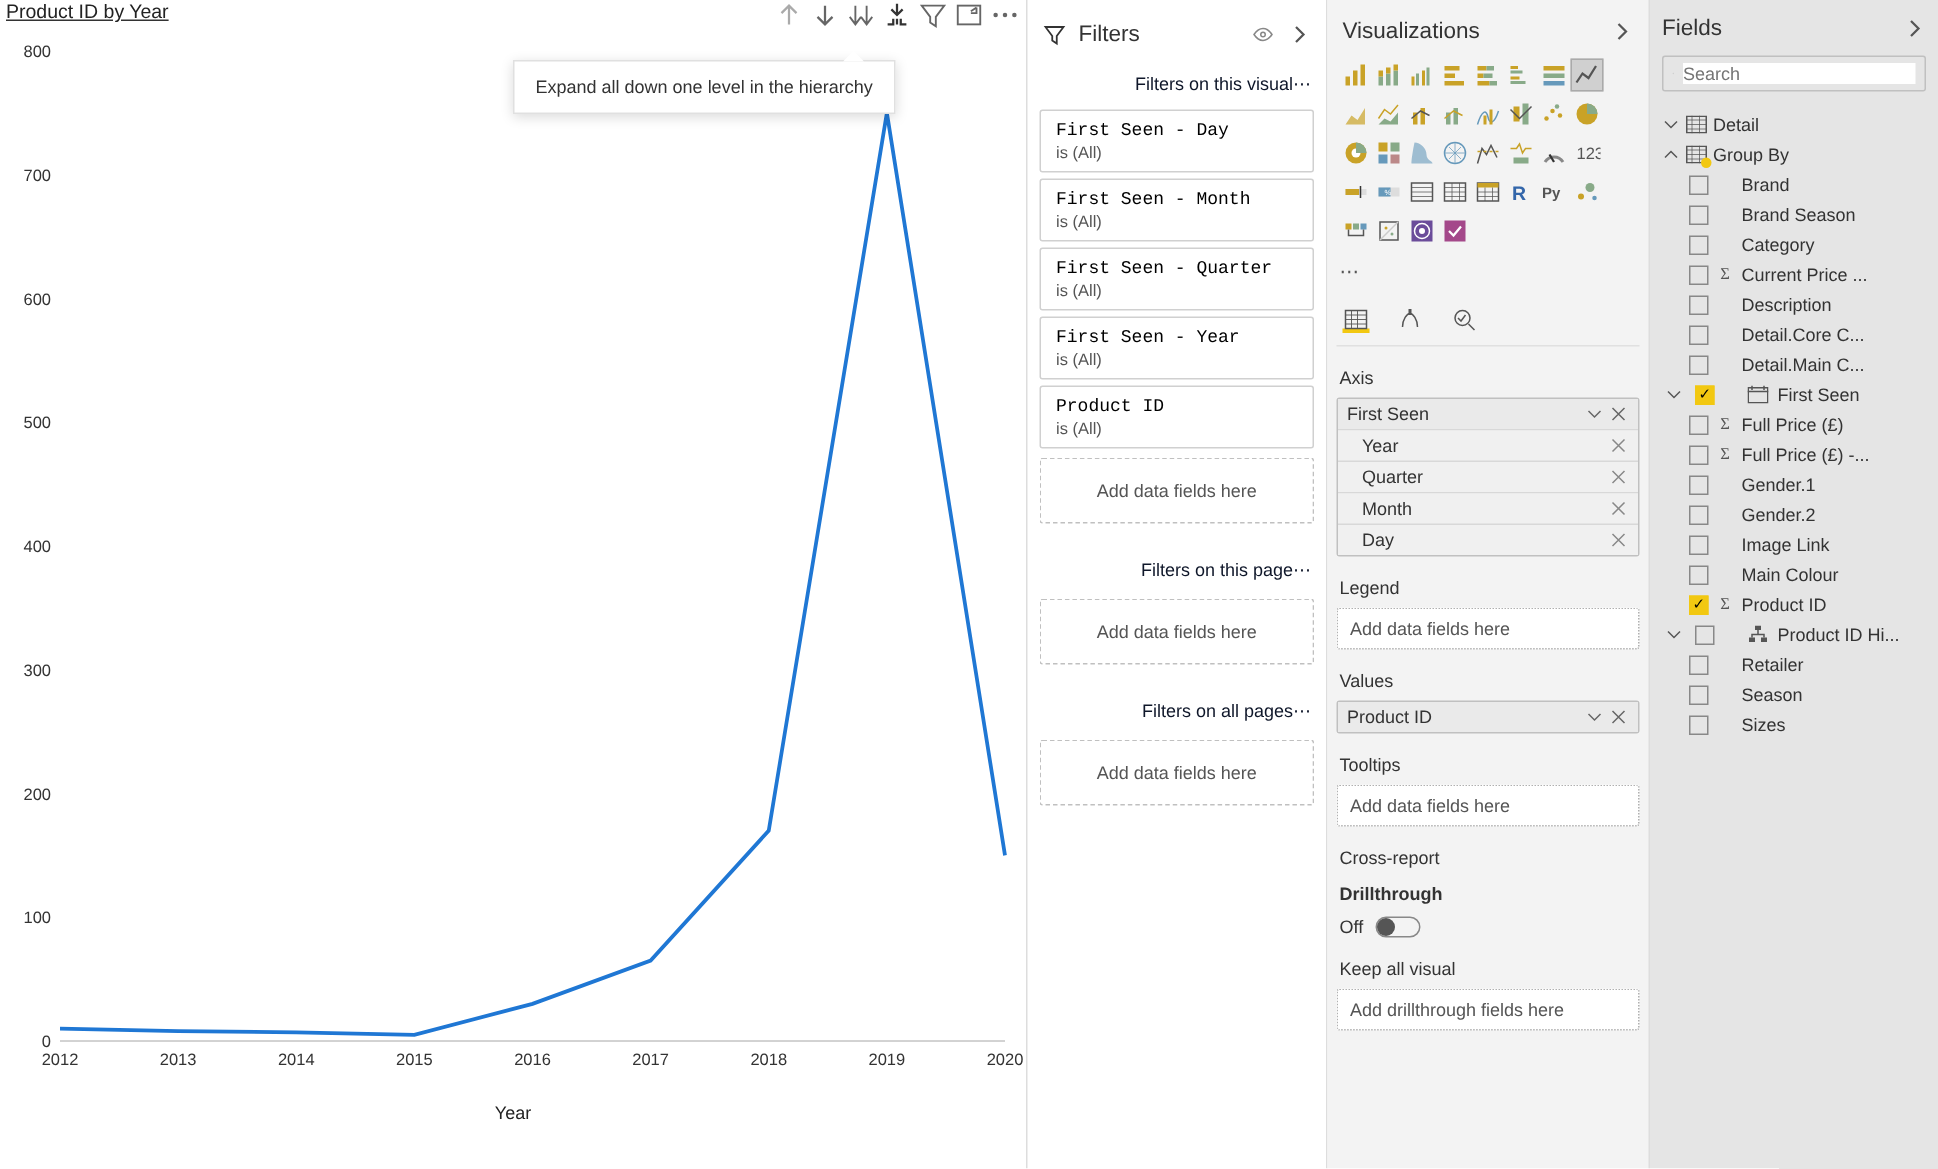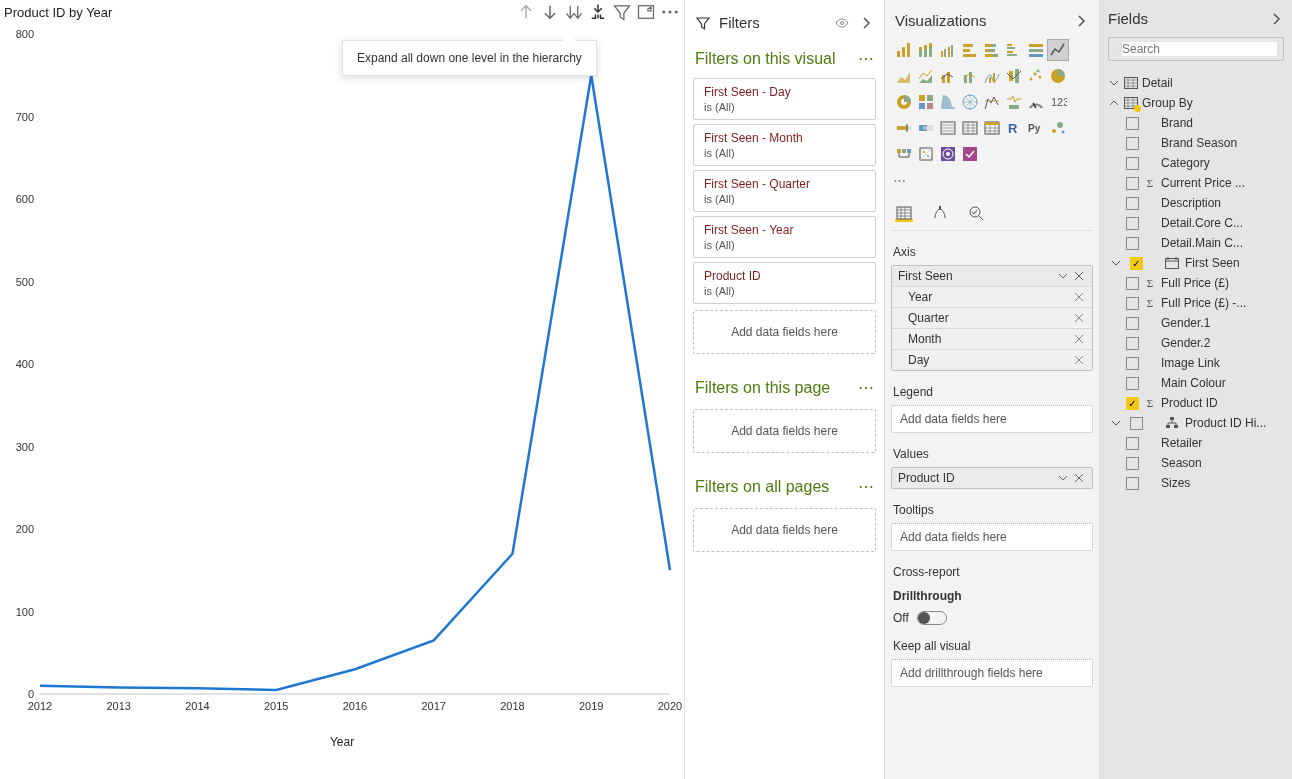--- a/index.html
+++ b/index.html
@@ -1,34 +1,34 @@
 <!DOCTYPE html>
 <html><head>
 <meta charset="utf-8">
 <style>
 * { box-sizing: border-box; margin: 0; padding: 0; }
 body { font-family: 'Segoe UI', Tahoma, sans-serif; font-size: 13px; color: #333; background: #fff; width: 1292px; height: 779px; overflow: hidden; display: flex; }
 .chart-area { width: 685px; height: 779px; position: relative; border-right: 1px solid #ddd; }
-.chart-header { display: flex; align-items: center; height: 24px; padding: 0 4px; }
+.chart-header { display: flex; align-items: flex-start; height: 24px; padding: 0 4px; text-decoration: underline; }
 .chart-title { font-size: 13px; font-weight: 400; color: #222; flex: 1; }
 .chart-tools { display: flex; gap: 4px; }
 .chart-tools .tool { width: 20px; height: 20px; display: flex; align-items: center; justify-content: center; color: #888; cursor: pointer; }
 .chart-tools .tool.active { color: #333; }
 .tooltip { position: absolute; top: 40px; left: 342px; background: #fff; border: 1px solid #e0e0e0; box-shadow: 0 2px 8px rgba(0,0,0,0.15); padding: 10px 14px; font-size: 12px; color: #333; white-space: nowrap; z-index: 10; }
 .tooltip::before { content:''; position:absolute; top:-7px; right:20px; width:0; height:0; border-left:7px solid transparent; border-right:7px solid transparent; border-bottom:7px solid #fff; }
 .chart-canvas { position: absolute; top: 24px; left: 0; right: 0; bottom: 50px; }
 .x-axis-label { position: absolute; bottom: 30px; left: 50%; transform: translateX(-50%); font-size: 12px; color: #222; }
 
 .filters-pane { width: 200px; background: #fff; border-right: 1px solid #ddd; padding: 8px 6px; overflow: hidden; }
 .pane-header { display: flex; align-items: center; gap: 8px; padding: 6px 4px 12px; }
 .pane-header .title { font-size: 15px; font-weight: 400; flex: 1; }
 .pane-header .ic { width: 16px; height: 16px; color: #555; }
-.filter-section-label { font-size: 16px; color: #4d7c0f; padding: 6px 4px; display: flex; justify-content: space-between; align-items: center; }
+.filter-section-label { font-size: 12px; color: #0f172a; padding: 6px 4px; display: flex; justify-content: flex-end; align-items: center; }
 .filter-card { border: 1px solid #d0d0d0; border-radius: 2px; padding: 6px 10px; margin: 4px 2px; font-size: 12px; }
-.filter-card .fname { color: #7f1d1d; }
+.filter-card .fname { color: #000000; font-family: Liberation Mono, monospace; }
 .filter-card .fval { color: #555; margin-top: 2px; font-size: 11px; }
 .drop-zone { border: 1px dashed #c0c0c0; border-radius: 2px; padding: 14px 10px; margin: 6px 2px 18px; text-align: center; font-size: 12px; color: #555; }
 
 .viz-pane { width: 215px; background: #f3f3f3; border-right: 1px solid #ddd; padding: 8px 6px; overflow-y: auto; }
 .viz-pane .pane-header { padding: 4px 4px 10px; }
 .viz-grid { display: grid; grid-template-columns: repeat(8, 22px); gap: 4px 0; padding: 0 2px 4px; }
 .viz-icon { width: 22px; height: 22px; display: flex; align-items: center; justify-content: center; background: transparent; cursor: pointer; }
 .viz-icon.selected { background: #d0d0d0; border: 1px solid #aaa; }
 .viz-icon svg { width: 18px; height: 18px; }
 .dots { padding: 4px 2px 10px; color: #555; letter-spacing: 2px; }

